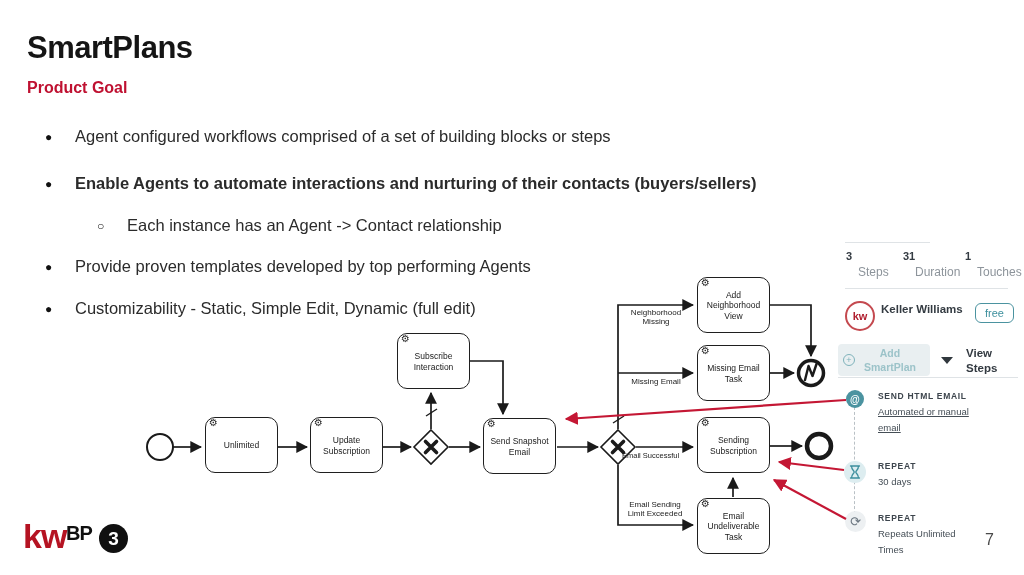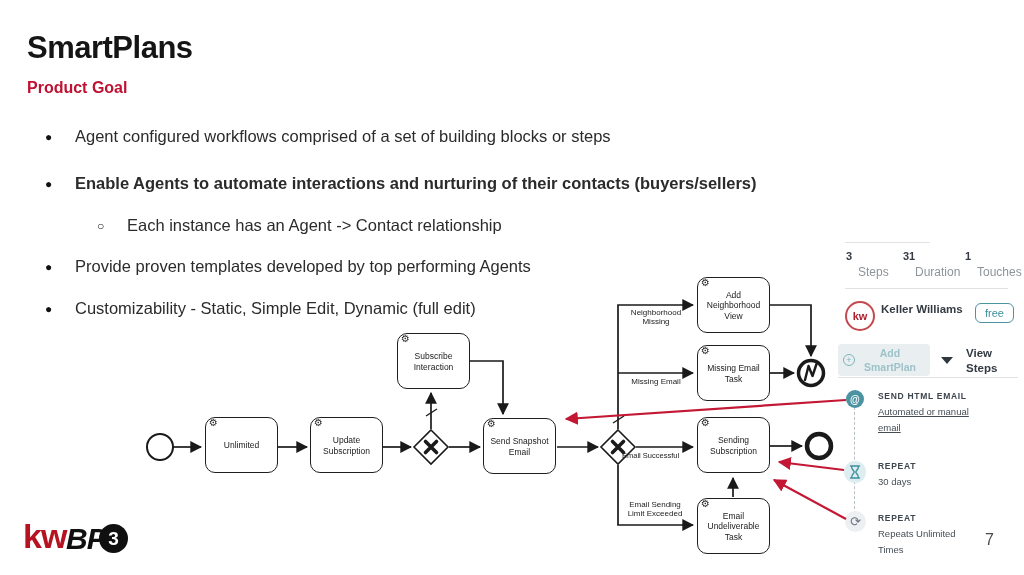--- a/index.html
+++ b/index.html
@@ -54,21 +54,21 @@
          font-size:10px;font-weight:700;}
   .ic-hg{left:844px;top:461px;width:22px;height:22px;background:#ddedf0;}
   .ic-rp{left:845px;top:511px;width:21px;height:21px;background:#edf0f2;color:#6b7680;
          font-size:13px;font-family:"DejaVu Sans",sans-serif;}
   .steptitle{font-size:8.5px;font-weight:700;letter-spacing:0.7px;color:#3d454d;}
   .stepdesc{font-size:9.5px;color:#454e56;line-height:16px;}
   .pagenum{left:985px;top:531px;font-size:16px;color:#4a4a4a;}
 
   
   .kwlogo{left:23px;top:517px;font-size:34px;font-weight:700;color:#b51322;letter-spacing:-1px;}
-  .bplogo{left:66px;top:522px;font-size:30px;font-weight:800;color:#101010;letter-spacing:-1px;font-style:italic;}
+  .bplogo{left:66px;top:522px;font-size:20px;font-weight:800;color:#101010;letter-spacing:-1px;}
   .bpcirc{left:99px;top:524px;width:29px;height:29px;background:#101010;border-radius:50%;
           display:flex;align-items:center;justify-content:center;color:#fff;
           font-size:19px;font-weight:800;}
 </style>
 </head>
 <body>
 
 <div class="slide">
 
   <div class="abs title">SmartPlans</div>

